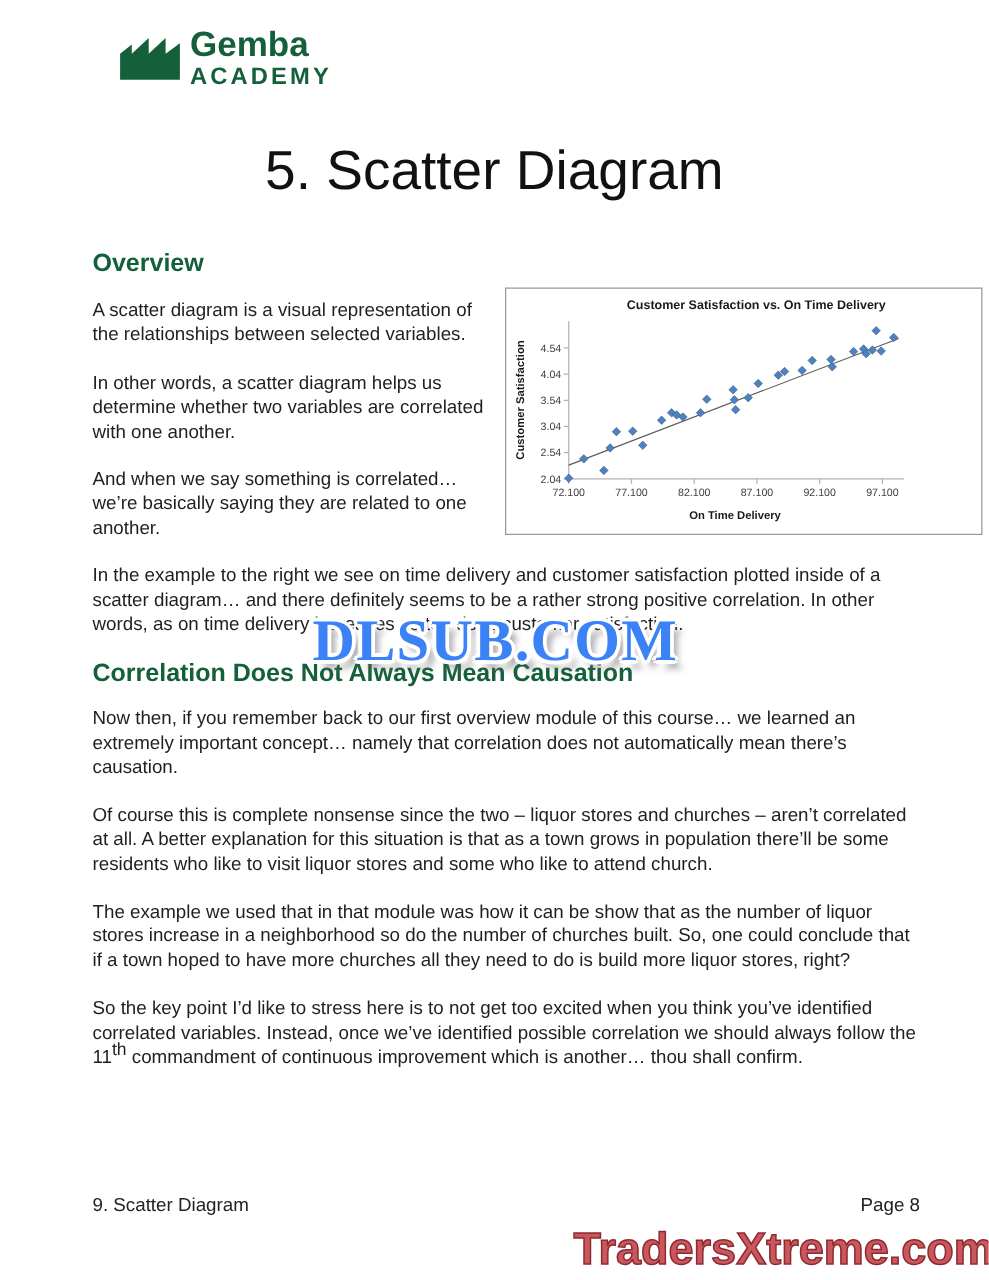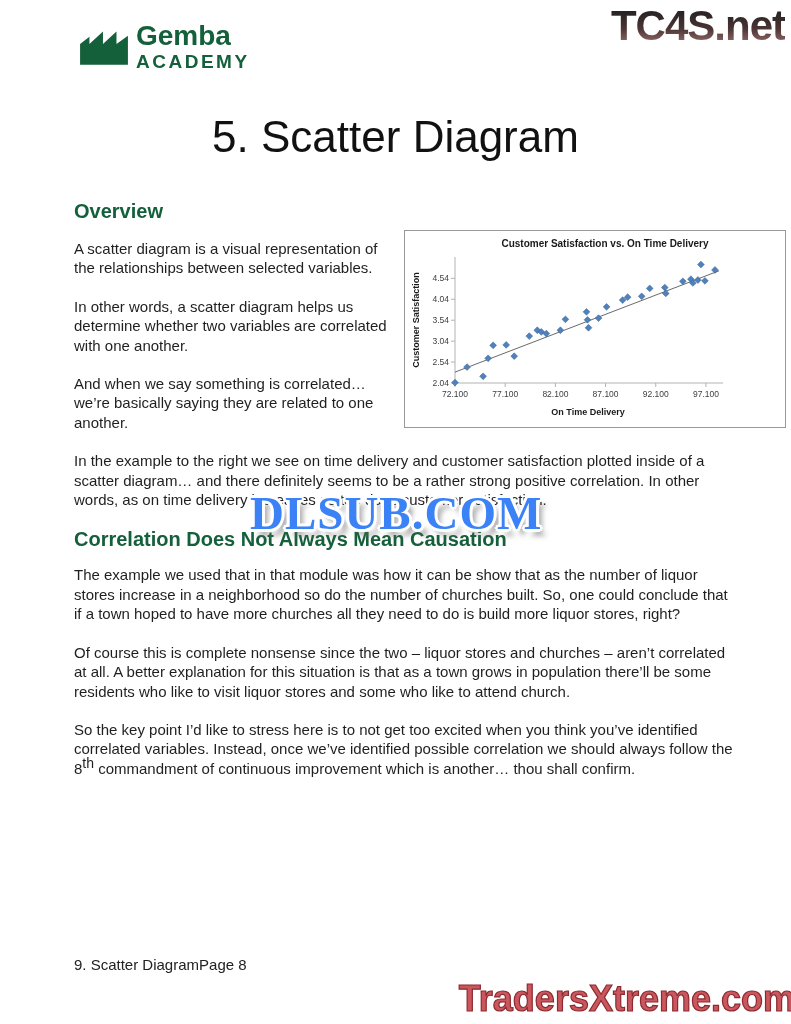--- a/index.html
+++ b/index.html
@@ -15,49 +15,48 @@
           font-weight:bold;font-size:47px;letter-spacing:1px;color:#3b82f6;z-index:5;
           text-shadow:-2px -2px 0 #fff,2px -2px 0 #fff,-2px 2px 0 #fff,2px 2px 0 #fff,
                       0 -3px 0 #fff,0 3px 0 #fff,-3px 0 0 #fff,3px 0 0 #fff,
                       6px 7px 5px rgba(110,110,110,.55);pointer-events:none;}
   .wm-bot{position:absolute;bottom:4px;right:-4px;font-weight:bold;font-size:36px;color:#c9575d;
           -webkit-text-stroke:1.2px #8c2a30;z-index:5;
           text-shadow:-3px -3px 0 #fff,3px -3px 0 #fff,-3px 3px 0 #fff,3px 3px 0 #fff,
                       0 -3px 0 #fff,0 3px 0 #fff,-3px 0 0 #fff,3px 0 0 #fff;}
 
   
-  .logo{position:absolute;top:22px;left:78px;display:flex;align-items:center;gap:6px;}
+  .logo{position:absolute;top:22px;left:94px;display:flex;align-items:center;gap:6px;}
   .logo-text{display:flex;flex-direction:column;line-height:1;}
   .logo-name{font-size:28px;font-weight:bold;letter-spacing:0;}
   .logo-sub{font-size:19px;font-weight:bold;letter-spacing:2.5px;margin-top:2px;}
 
   .doc-title{position:absolute;top:112px;left:0;width:100%;text-align:center;
              font-size:44px;font-weight:400;color:#111;letter-spacing:0;}
 
   
   .content{position:absolute;top:200px;left:74px;width:662px;font-size:15px;line-height:19.4px;}
   .content p{margin:0 0 19px 0;}
   h2.green{font-size:20px;line-height:23px;font-weight:bold;margin:0 0 16px 0;}
   h2.green.second{margin-top:12px;margin-bottom:14px;}
   sup{font-size:14px;vertical-align:super;line-height:0;}
 
   
   .chartbox{float:right;width:380px;height:196px;border:1px solid #999;background:#fff;
             margin:-9px -50px 12px 16px;text-align:right;}
 
   
   .footer{position:absolute;top:956px;left:74px;width:662px;display:flex;
-          font-size:15px;color:#222;}
+          justify-content:space-between;font-size:15px;color:#222;}
 </style>
 </head>
 <body>
 
 <div class="page">
 
-  <div class="wm-top">TC4S.net</div>
 
   <div class="logo">
     <span>
       <svg width="52" height="44" viewBox="0 0 50 42">
         <polygon points="2,40 2,20 11,13 11,20 24,8 24,20 37,8 37,20 48,12 48,40" fill="#14603a"></polygon>
       </svg>
     </span>
     <span class="logo-text">
       <span class="logo-name" style="color:#14603a">Gemba</span>
       <span class="logo-sub" style="color:#14603a">ACADEMY</span>
@@ -135,23 +134,24 @@
         </svg>
     </div>
 
     <p>A scatter diagram is a visual representation of the relationships between selected variables.</p>
     <p>In other words, a scatter diagram helps us determine whether two variables are correlated with one another.</p>
     <p>And when we say something is correlated… we’re basically saying they are related to one another.</p>
     <p>In the example to the right we see on time delivery and customer satisfaction plotted inside of a scatter diagram… and there definitely seems to be a rather strong positive correlation.  In other words, as on time delivery increases so too does customer satisfaction.</p>
 
     <h2 class="green second" style="color:#14603a">Correlation Does Not Always Mean Causation</h2>
 
+    <p>Now then, if you remember back to our first overview module of this course… we learned an extremely important concept… namely that correlation does not automatically mean there’s causation.</p>
+    <p>Of course this is complete nonsense since the two – liquor stores and churches – aren’t correlated at all.  A better explanation for this situation is that as a town grows in population there’ll be some residents who like to visit liquor stores and some who like to attend church.</p>
     <p>The example we used that in that module was how it can be show that as the number of liquor stores increase in a neighborhood so do the number of churches built.  So, one could conclude that if a town hoped to have more churches all they need to do is build more liquor stores, right?</p>
-    <p>Of course this is complete nonsense since the two – liquor stores and churches – aren’t correlated at all.  A better explanation for this situation is that as a town grows in population there’ll be some residents who like to visit liquor stores and some who like to attend church.</p>
-    <p><span>So the key point I’d like to stress here is to not get too excited when you think you’ve identified correlated variables.  Instead, once we’ve identified possible correlation we should always follow the 8</span><sup>th</sup><span> commandment of continuous improvement which is another… thou shall confirm.</span></p>
+    <p><span>So the key point I’d like to stress here is to not get too excited when you think you’ve identified correlated variables.  Instead, once we’ve identified possible correlation we should always follow the 11</span><sup>th</sup><span> commandment of continuous improvement which is another… thou shall confirm.</span></p>
   </div>
 
   <div class="wm-mid">DLSUB.COM</div>
 
   <div class="footer">
     <span>9. Scatter Diagram</span>
     <span>Page 8</span>
   </div>
 
   <div class="wm-bot">TradersXtreme.com</div>

